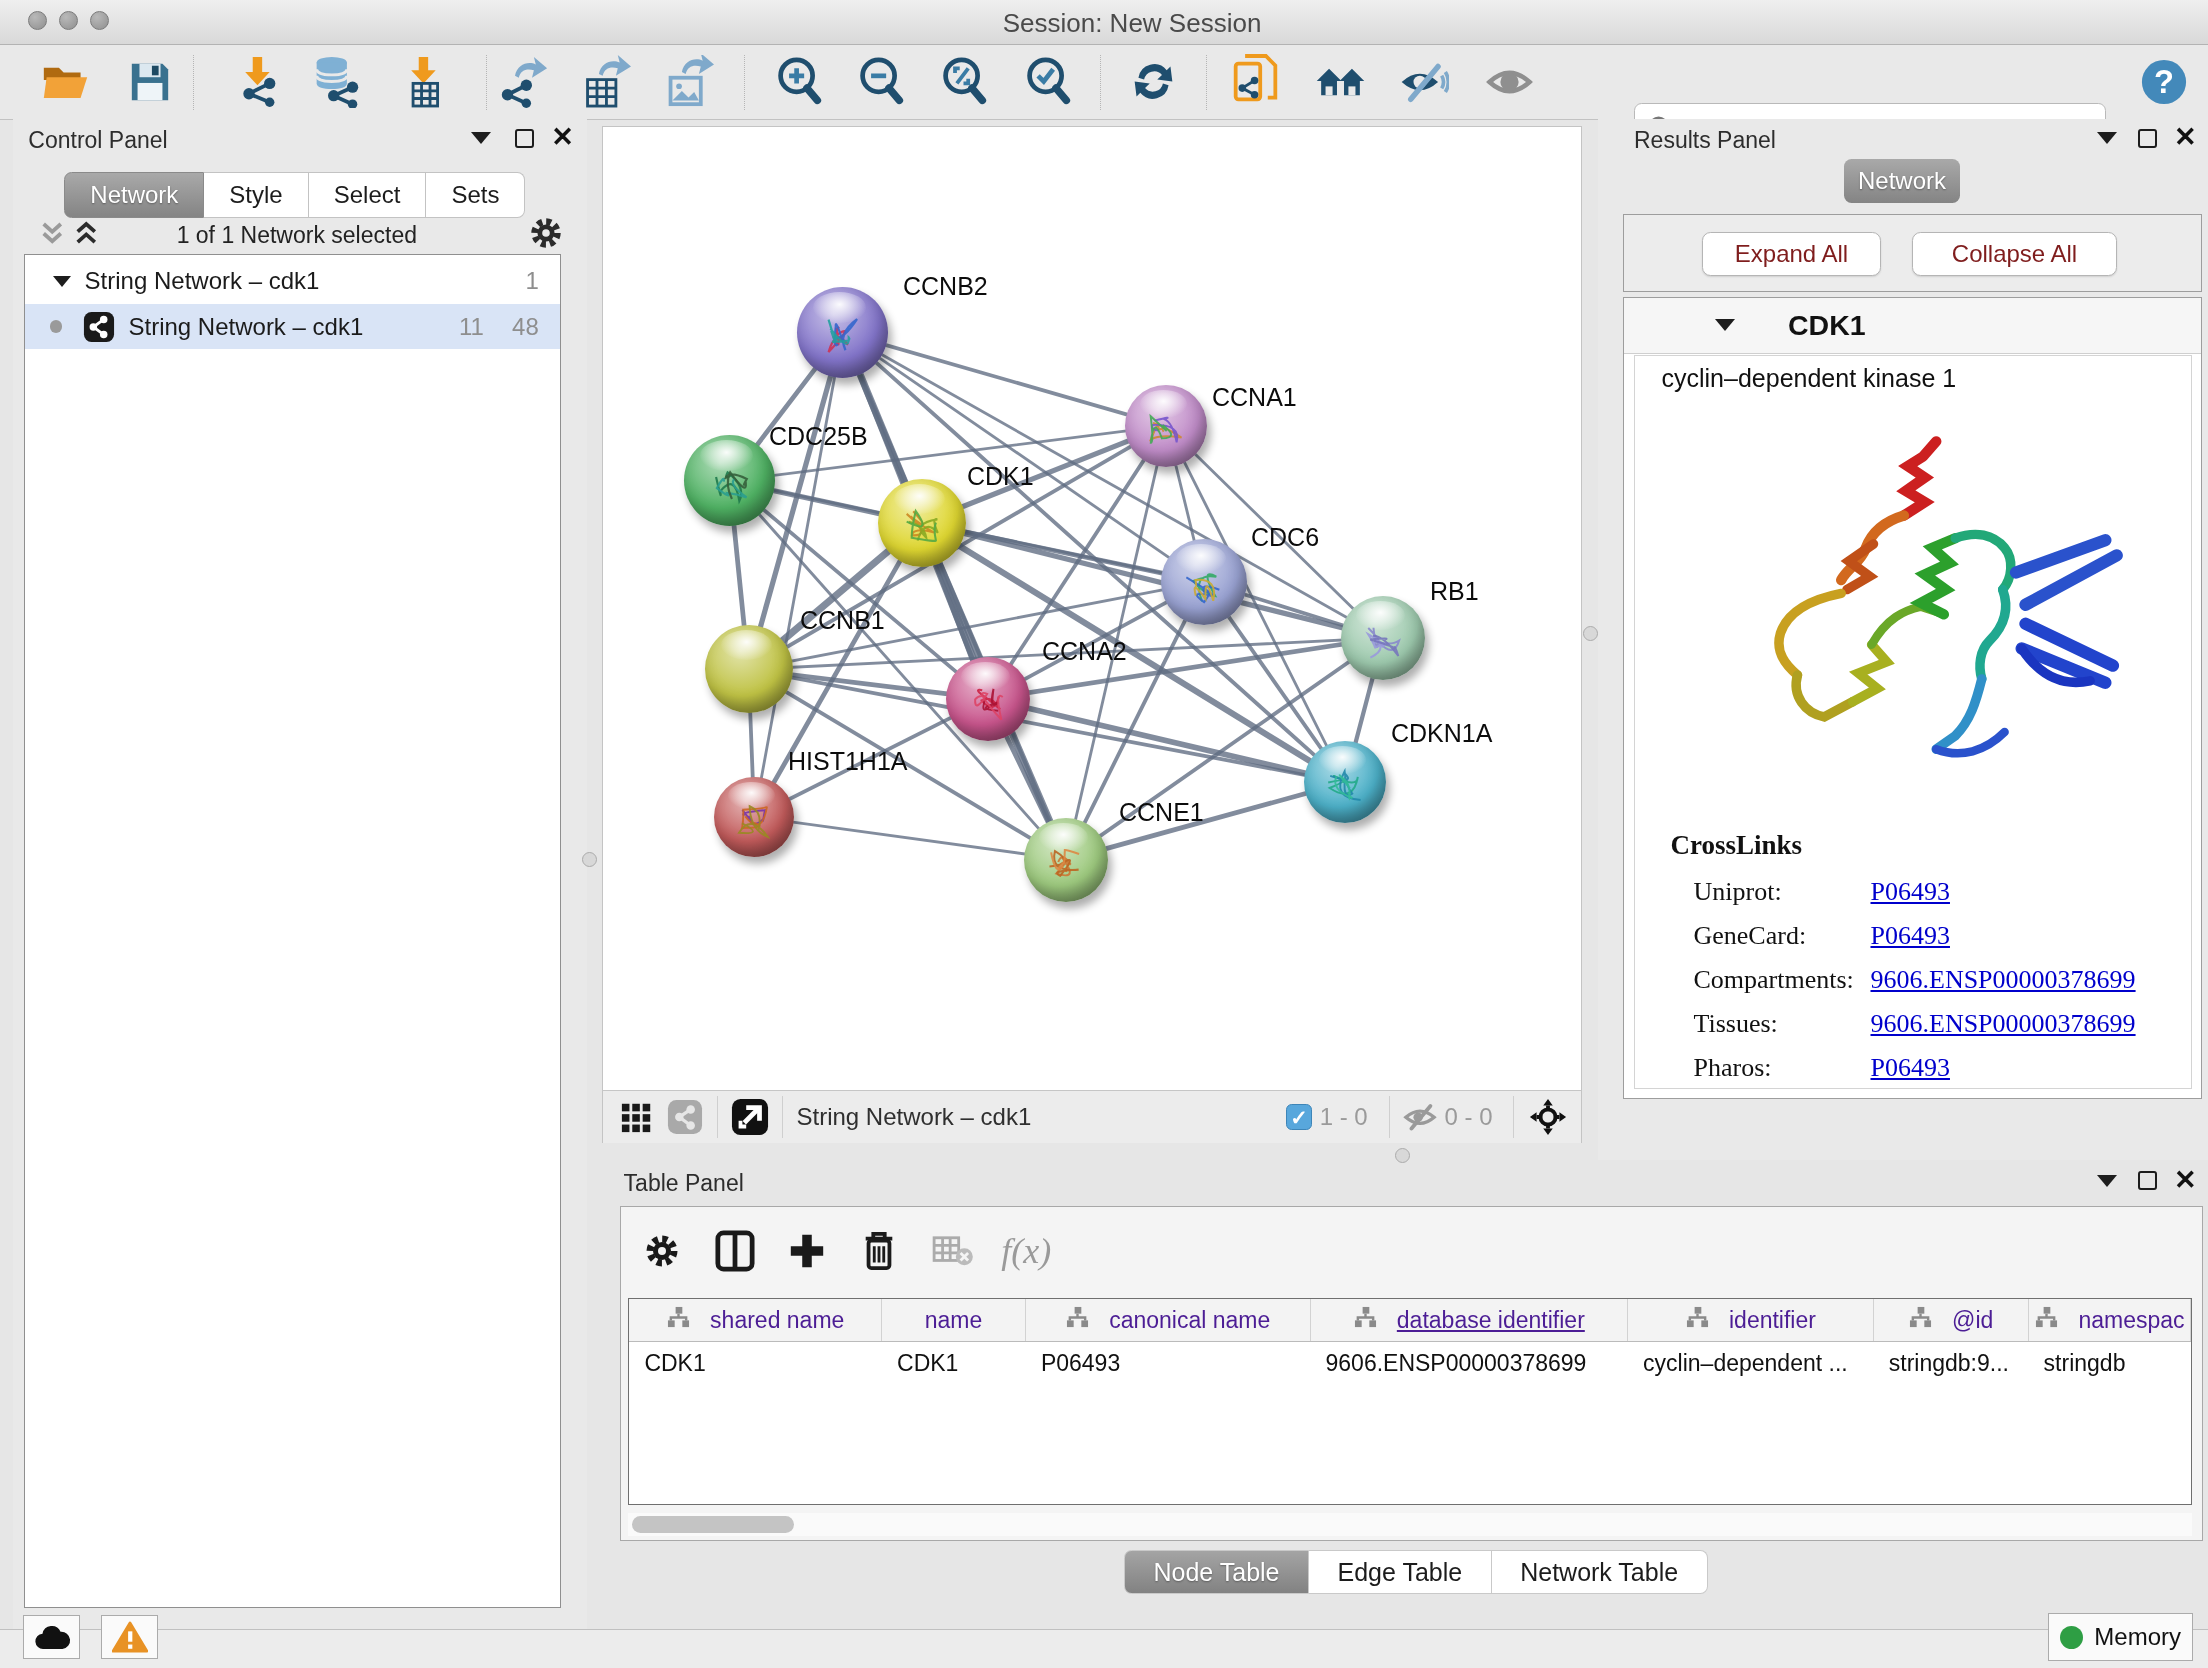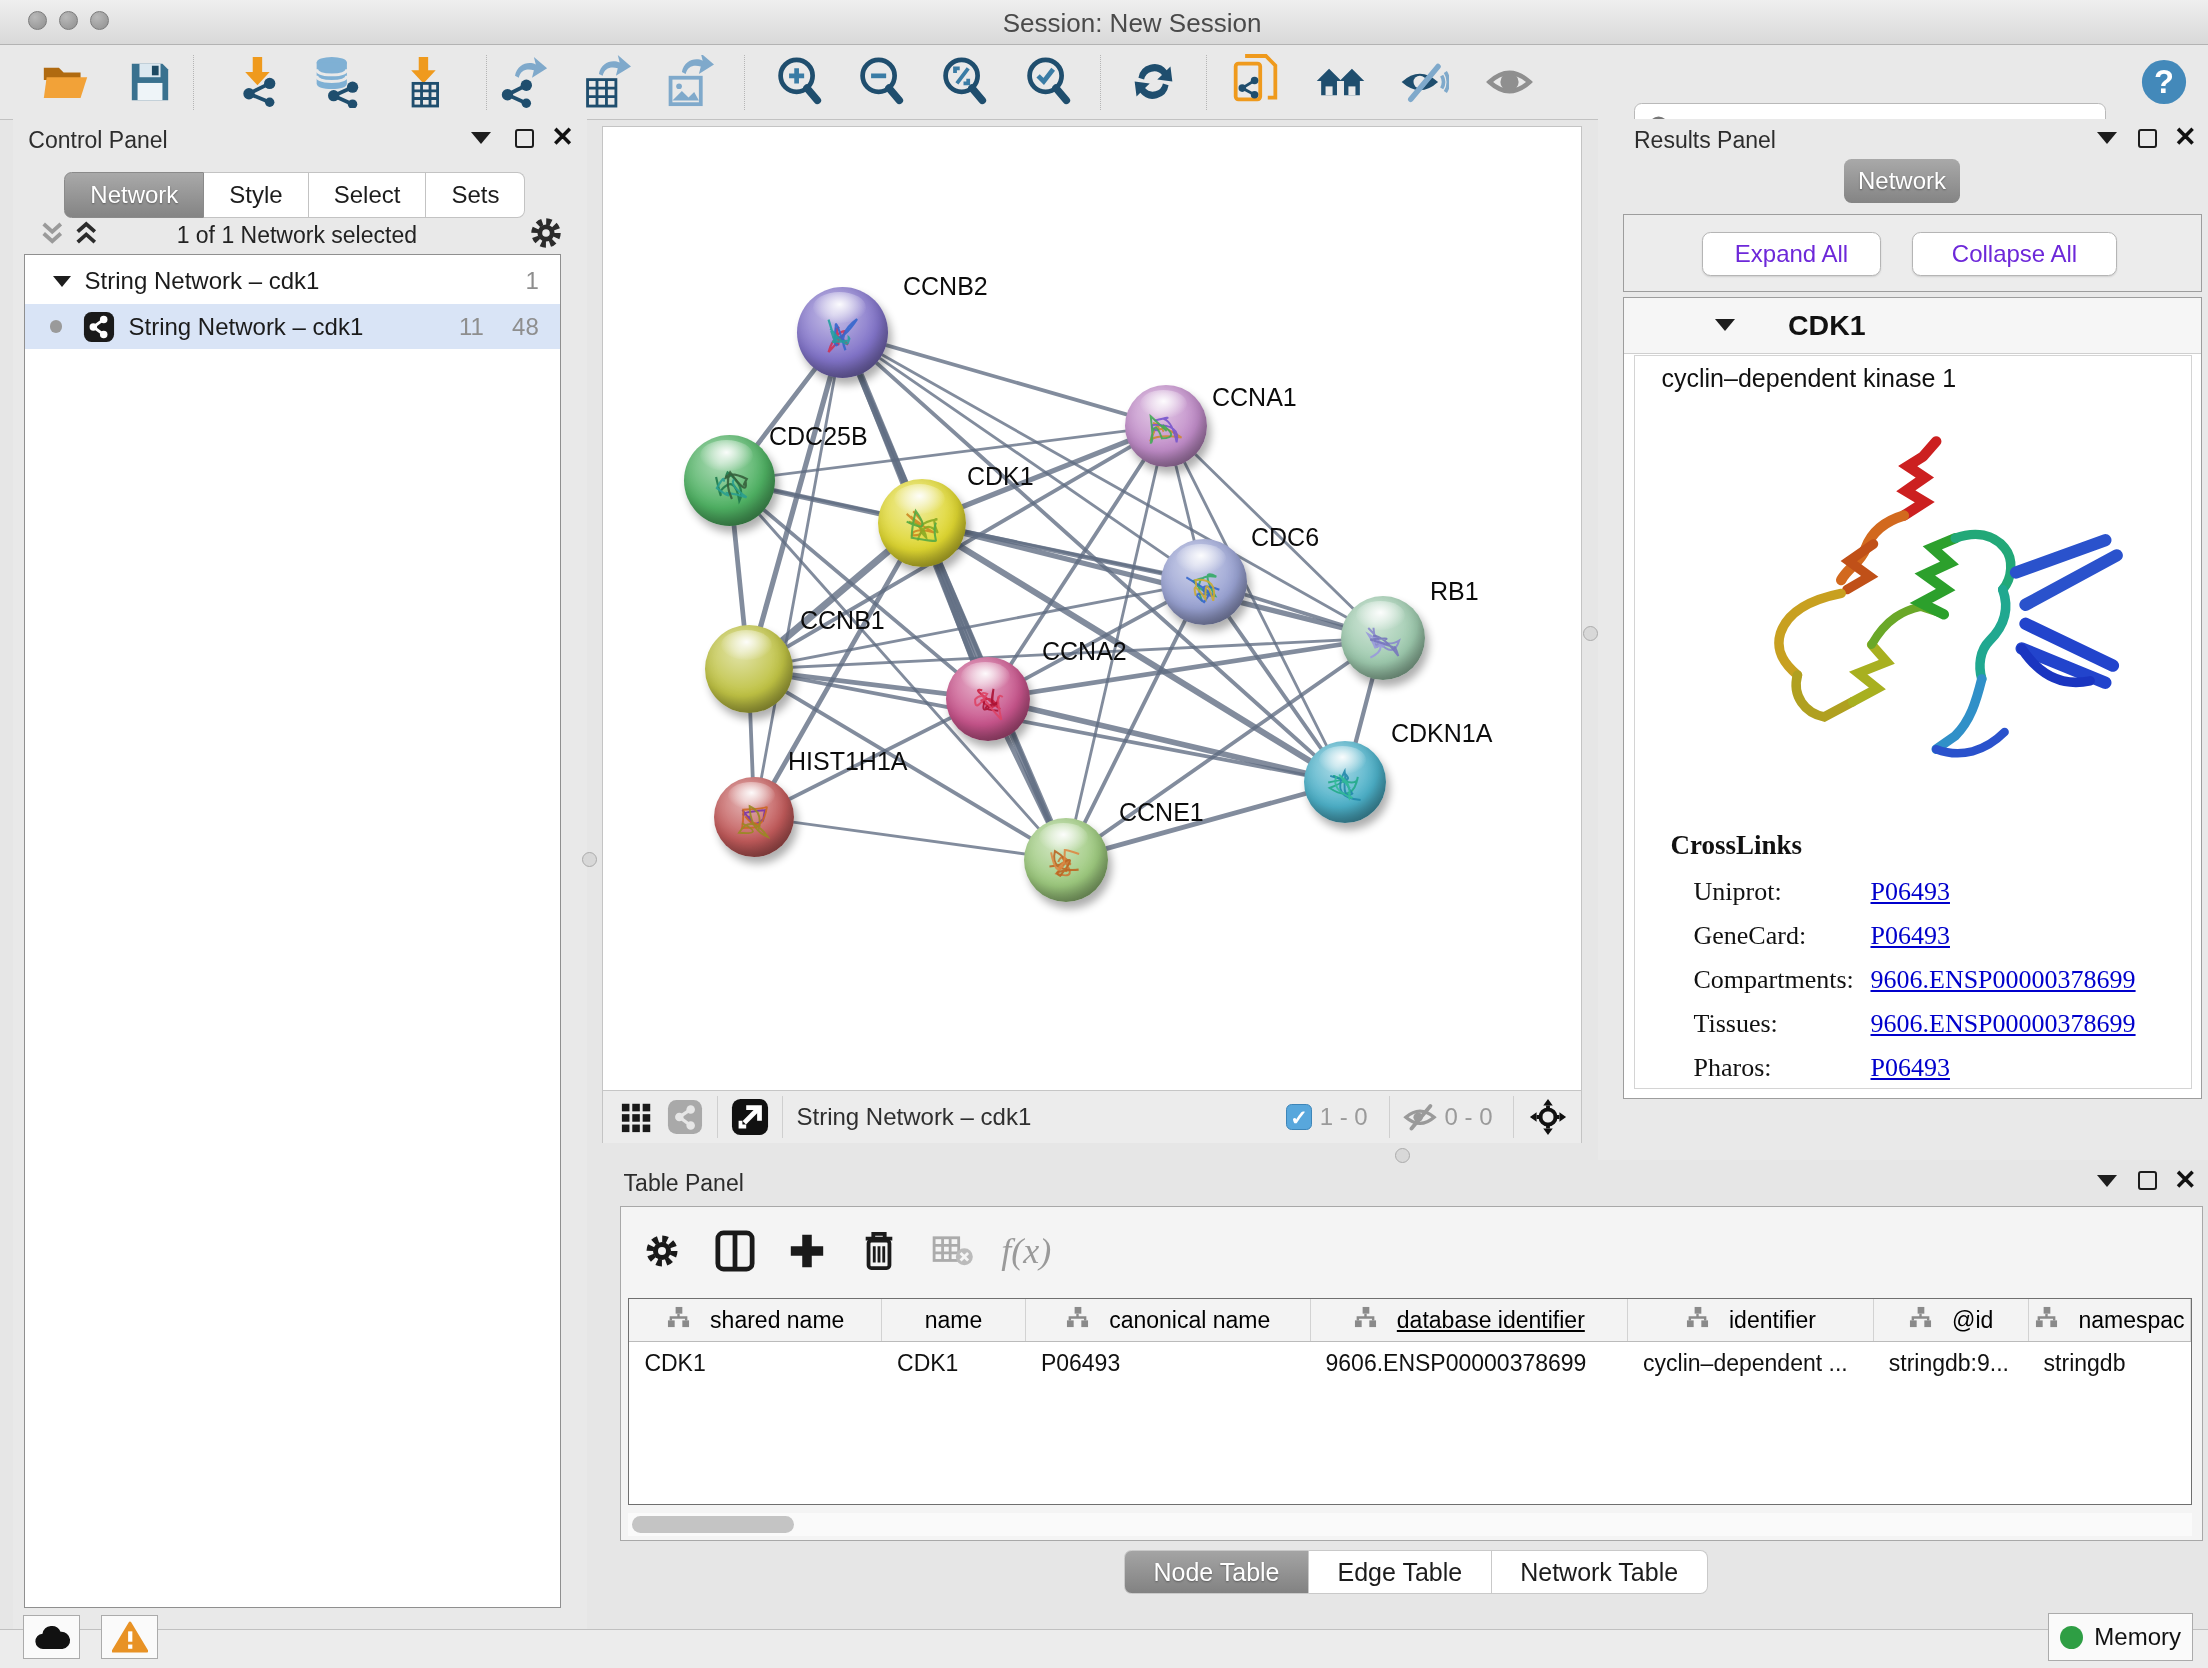--- a/index.html
+++ b/index.html
@@ -56,34 +56,34 @@
   #nav-title{font-size:24px;color:#2f2f2f;}
   .nav-count{font-size:24px;color:#9a9a9a;margin:0 7.6px;}
   #sel-checkbox{width:26px;height:26px;border-radius:5.7px;background:#58a7dc;border:1px solid #3d85b8;
      color:#fff;font-size:21px;font-weight:bold;text-align:center;line-height:26px;box-sizing:border-box;}
 
   
   #results-panel{left:1598px;top:119px;width:611px;height:1041px;background:#e9e9e9;}
   .gray-tab{background:linear-gradient(#a9a9a9,#848484);color:#fff;border-radius:7.6px;font-size:24px;
      text-align:center;height:44px;line-height:44px;text-shadow:0 1px 1.9px rgba(0,0,0,.35);}
   .card{background:#ececec;border:1.9px solid #9d9d9d;box-sizing:border-box;}
-  .btn{background:#fff;border:1px solid #b5b5b5;border-radius:8.6px;font-size:24px;color:#6d28d9;
+  .btn{background:#fff;border:1px solid #b5b5b5;border-radius:8.6px;font-size:24px;color:#7f1d1d;
      text-align:center;box-shadow:0 1px 1.9px rgba(0,0,0,.12);cursor:pointer;}
   #cdk1-desc,.serif{font-family:"Liberation Serif",serif;}
   .xl-row{display:flex;height:44px;align-items:center;}
   .xl-label{width:177px;font-size:26px;color:#111;font-family:"Liberation Serif",serif;}
   .xl-link{font-size:26px;color:#0000cc;text-decoration:underline;font-family:"Liberation Serif",serif;cursor:pointer;}
 
   
   #table-panel{left:616px;top:1160px;width:1592px;height:1402px;}
   #tbl-card{left:3.8px;top:46px;width:1583px;height:335px;background:#f4f4f4;border:1.9px solid #a8a8a8;box-sizing:border-box;}
   .tp-icon{top:17px;width:53px;height:53px;display:flex;align-items:center;justify-content:center;cursor:pointer;}
   #tbl-box{left:7.6px;top:91px;width:1564px;height:207px;background:#fff;border:1.9px solid #6f6f6f;box-sizing:border-box;overflow:hidden;}
   #tbl-header{display:flex;height:42px;background:#f3f3f3;border-bottom:1px solid #bbb;}
-  .th{display:flex;align-items:center;justify-content:center;font-size:23px;color:#000000;
+  .th{display:flex;align-items:center;justify-content:center;font-size:23px;color:#4c1d95;
       border-right:1px solid #d2d2d2;box-sizing:border-box;gap:19px;cursor:pointer;}
   #tbl-row{display:flex;height:42px;}
   .td{font-size:23px;color:#111;padding-left:15px;display:flex;align-items:center;box-sizing:border-box;white-space:nowrap;overflow:hidden;}
   #hscroll{left:7.6px;top:306px;width:1564px;height:23px;background:#fafafa;}
   #hthumb{left:3.8px;top:2.9px;width:162px;height:17px;border-radius:8.6px;background:#c4c4c4;}
 
   .foot-tabs{display:flex;}
   .foot-tab{height:42px;line-height:42px;padding:0 28.5px;font-size:25px;background:#fff;color:#1c1c1c;
      border:1px solid #c9c9c9;border-left:none;cursor:pointer;}
   .foot-tab:first-child{border-left:1px solid #c9c9c9;border-radius:7.6px 0 0 7.6px;}

